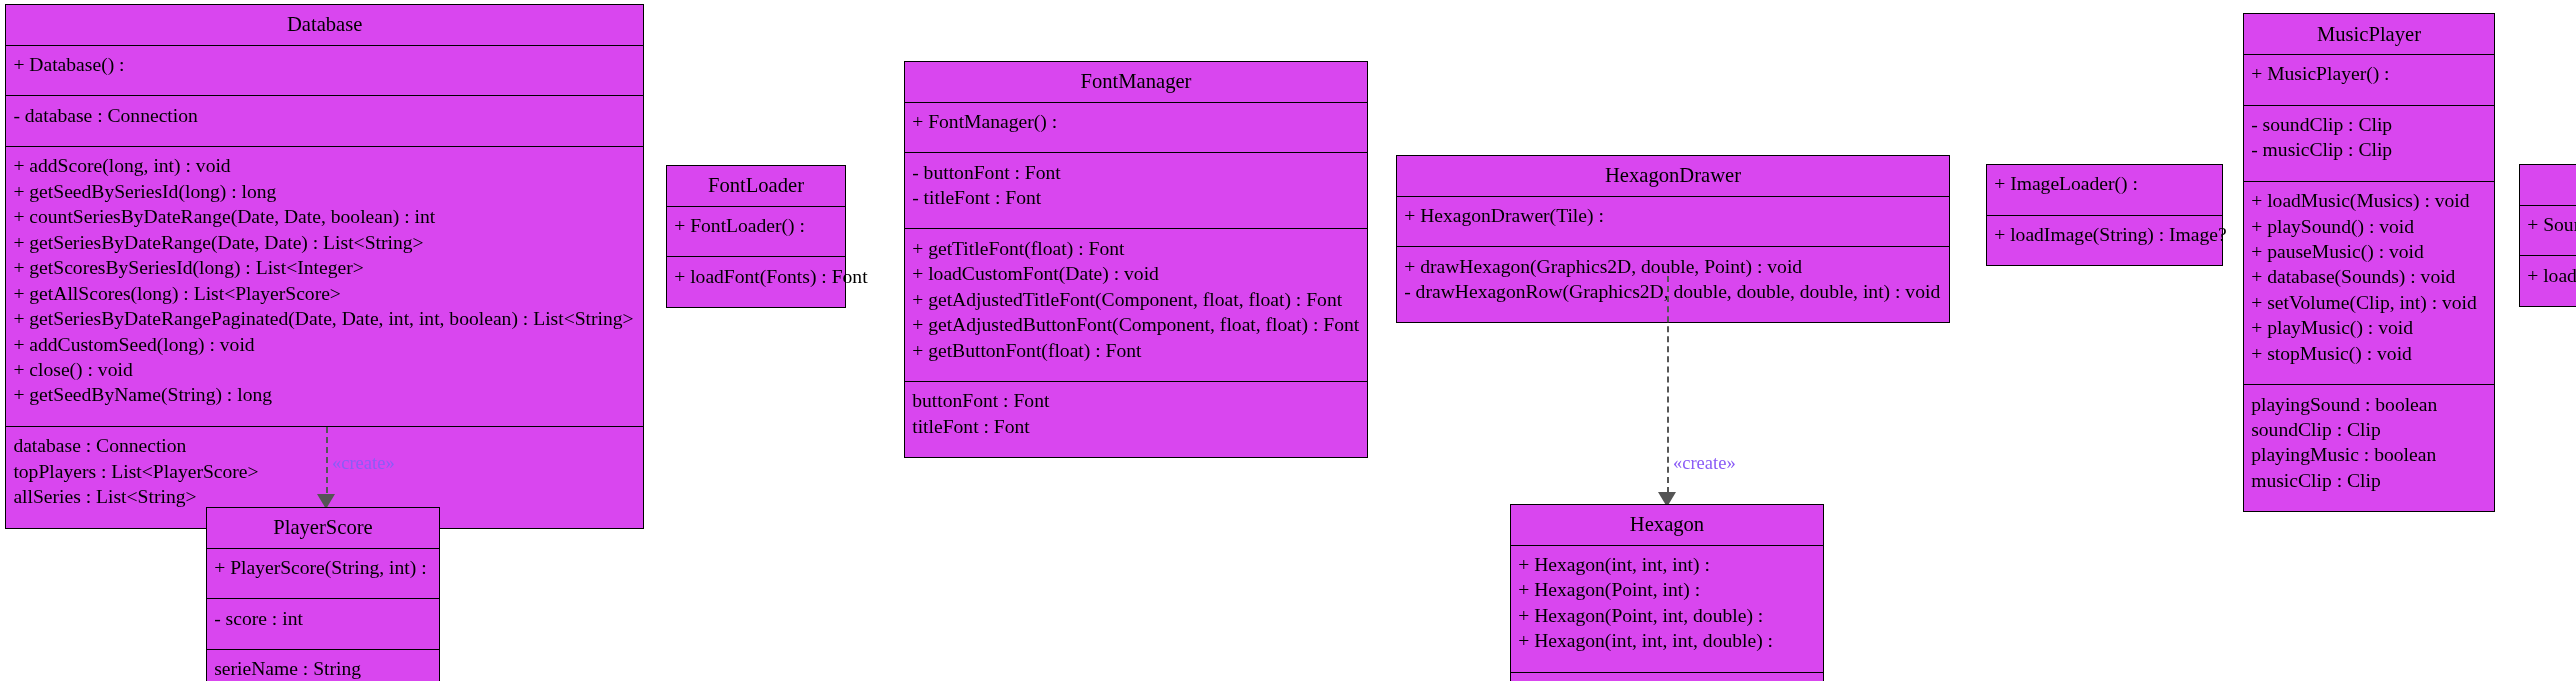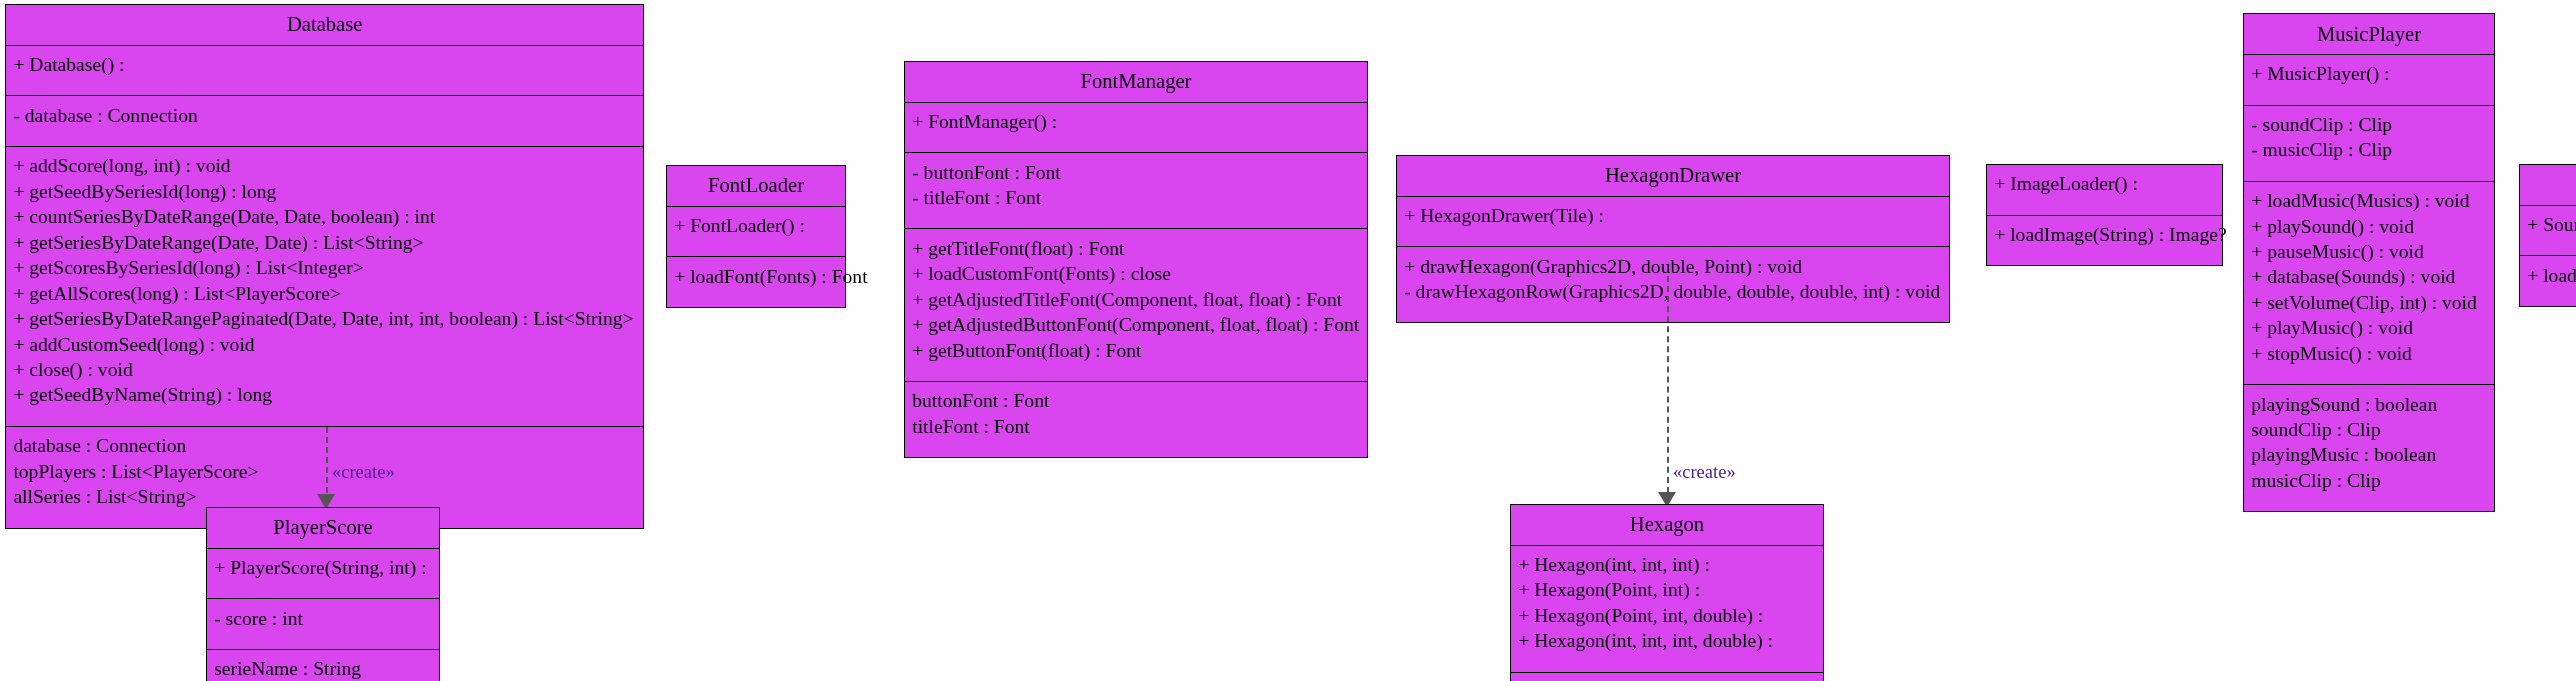--- a/index.html
+++ b/index.html
@@ -59,22 +59,21 @@
     height: 0;
     border-left: 9.8px solid transparent;
     border-right: 9.8px solid transparent;
     border-top: 15.5px solid #555555;
   }
   .dep-label {
     position: absolute;
     font-size: 18.5px;
     line-height: 1;
     white-space: nowrap;
-    color: #4c1d95;
-    margin-top: 9px;
+    color: #8b5cf6;
   }
 </style>
 </head>
 <body>
 
 <div id="canvas">
 
   <div class="uml-class" style="left:5.2px; top:4.1px; width:639px;">
     <div class="compartment class-title">Database</div>
     <div class="compartment members">
@@ -134,21 +133,21 @@
     <div class="compartment class-title">FontManager</div>
     <div class="compartment members">
       <div class="member">+ FontManager() :</div>
     </div>
     <div class="compartment members">
       <div class="member">- buttonFont : Font</div>
       <div class="member">- titleFont : Font</div>
     </div>
     <div class="compartment members">
       <div class="member">+ getTitleFont(float) : Font</div>
-      <div class="member">+ loadCustomFont(Fonts) : close</div>
+      <div class="member">+ loadCustomFont(Date) : void</div>
       <div class="member">+ getAdjustedTitleFont(Component, float, float) : Font</div>
       <div class="member">+ getAdjustedButtonFont(Component, float, float) : Font</div>
       <div class="member">+ getButtonFont(float) : Font</div>
     </div>
     <div class="compartment members">
       <div class="member">buttonFont : Font</div>
       <div class="member">titleFont : Font</div>
     </div>
   </div>
 

